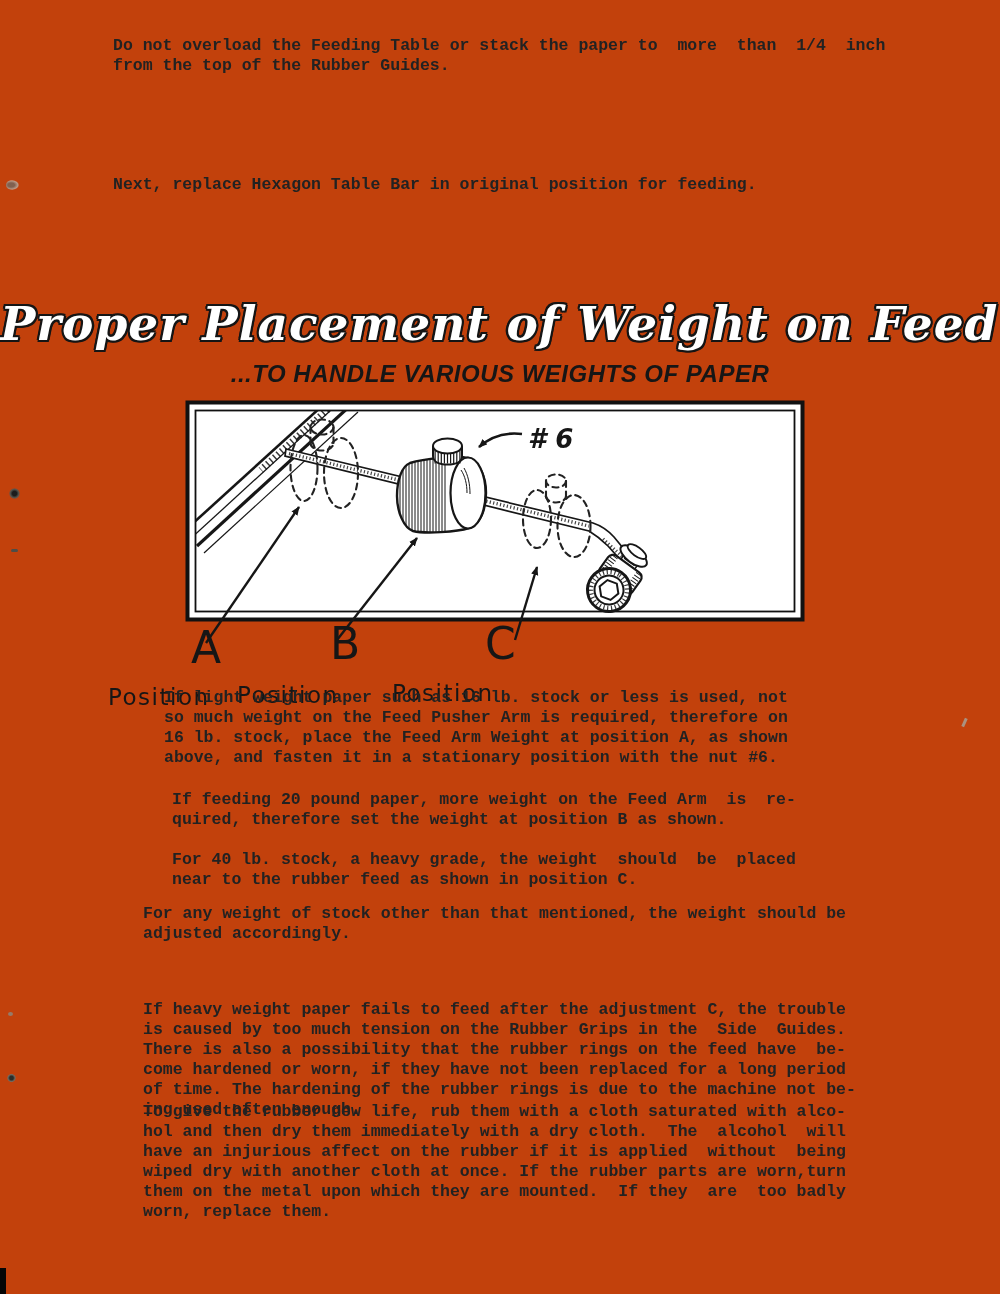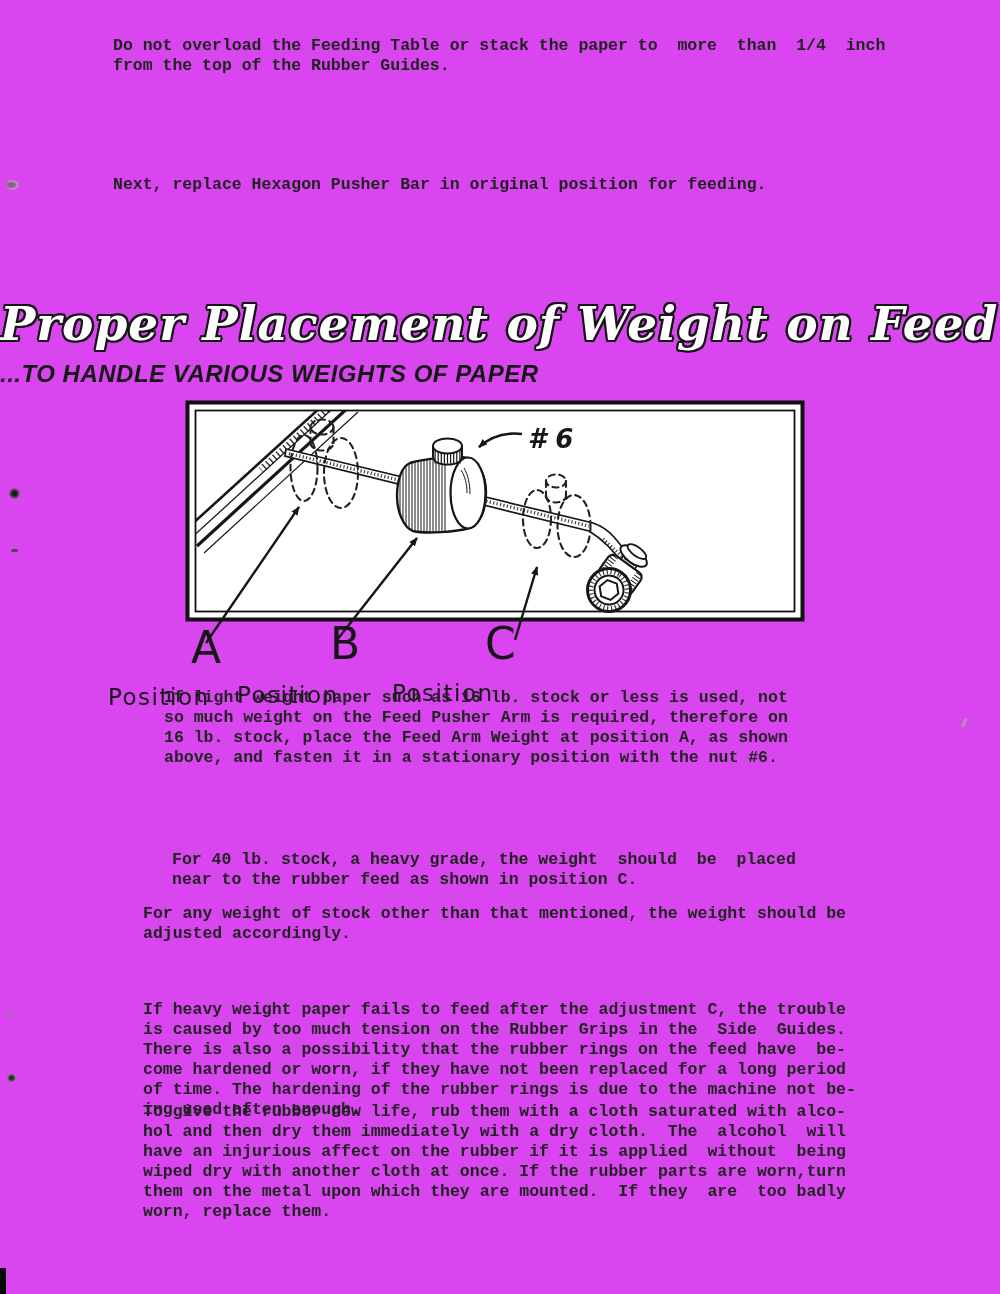--- a/index.html
+++ b/index.html
@@ -1,35 +1,35 @@
 <!DOCTYPE html>
 <html><head>
 <meta charset="utf-8">
 <style>
   html,body{margin:0;padding:0;background:#e8e8e8;}
   .page{
     position:relative;width:1000px;height:1294px;margin:0 auto;
-    background:#d946ef;overflow:hidden;
+    background:#c2410c;overflow:hidden;
     font-family:"Liberation Mono",monospace;color:#1d1d1d;
   }
   .para{
     position:absolute;white-space:pre;
     font:bold 16.5px/20px "Liberation Mono",monospace;
     color:#222;letter-spacing:0;
   }
   .heading-script{
     position:absolute;left:0;top:294px;width:1000px;text-align:center;
     font:italic bold 47px/60px "DejaVu Serif",serif;
     color:#fff;letter-spacing:1px;white-space:nowrap;
     text-shadow:-1.7px -1.7px 0 #151515,1.7px -1.7px 0 #151515,
       -1.7px 1.7px 0 #151515,1.7px 1.7px 0 #151515,
       -2.3px 0 0 #151515,2.3px 0 0 #151515,0 -2.3px 0 #151515,0 2.3px 0 #151515;
   }
   .heading-sub{
-    position:absolute;left:0;top:360px;width:1000px;text-align:left;
+    position:absolute;left:0;top:360px;width:1000px;text-align:center;
     font:italic 900 24px/28px "Liberation Sans",sans-serif;
     color:#161616;letter-spacing:.5px;
   }
   .figure-svg{position:absolute;left:185px;top:400px;}
   .pos-word{
     position:absolute;font:normal 23px/26px "DejaVu Sans",sans-serif;
     color:#161616;letter-spacing:1.5px;margin-top:44px;
   }
   .pos-letter{
     position:absolute;font:normal 44px/44px "DejaVu Sans",sans-serif;
@@ -47,21 +47,21 @@
   .cornerbar{left:0;top:1268px;width:6px;height:26px;background:#060606;}
   .slash7{left:963px;top:718px;width:3px;height:9px;background:#a5a59c;transform:rotate(24deg);opacity:.8;}
 </style>
 </head>
 <body>
 
 <div class="page">
 
   <div class="para" style="left:113px;top:36px">Do not overload the Feeding Table or stack the paper to  more  than  1/4  inch
 from the top of the Rubber Guides.</div>
-  <div class="para" style="left:113px;top:175px">Next, replace Hexagon Pusher Bar in original position for feeding.</div>
+  <div class="para" style="left:113px;top:175px">Next, replace Hexagon Table Bar in original position for feeding.</div>
 
   <div class="heading-script">Proper Placement of Weight on Feed Arm</div>
   <div class="heading-sub">...TO HANDLE VARIOUS WEIGHTS OF PAPER</div>
 
   <svg class="figure-svg" width="620" height="247" viewBox="0 0 620 247" xmlns="http://www.w3.org/2000/svg">
     <defs>
       <marker id="ah" markerWidth="10" markerHeight="9" refX="8" refY="4" orient="auto" markerUnits="userSpaceOnUse">
         <path d="M0,0.4 L9,4 L0,7.6 Z" fill="#161616"></path>
       </marker>
       <clipPath id="frameClip">
@@ -165,20 +165,22 @@
     <span class="pos-word" style="left:237px;top:638px">Position</span>
     <span class="pos-letter" style="left:330px;top:622px">B</span>
     <span class="pos-word" style="left:392px;top:636px">Position</span>
     <span class="pos-letter" style="left:485px;top:622px">C</span>
   </div>
 
   <div class="para" style="left:164px;top:688px">If light weight paper such as 16 lb. stock or less is used, not
 so much weight on the Feed Pusher Arm is required, therefore on
 16 lb. stock, place the Feed Arm Weight at position A, as shown
 above, and fasten it in a stationary position with the nut #6.</div>
+  <div class="para" style="left:172px;top:790px">If feeding 20 pound paper, more weight on the Feed Arm  is  re-
+quired, therefore set the weight at position B as shown.</div>
   <div class="para" style="left:172px;top:850px">For 40 lb. stock, a heavy grade, the weight  should  be  placed
 near to the rubber feed as shown in position C.</div>
   <div class="para" style="left:143px;top:904px">For any weight of stock other than that mentioned, the weight should be
 adjusted accordingly.</div>
   <div class="para" style="left:143px;top:1000px">If heavy weight paper fails to feed after the adjustment C, the trouble
 is caused by too much tension on the Rubber Grips in the  Side  Guides.
 There is also a possibility that the rubber rings on the feed have  be-
 come hardened or worn, if they have not been replaced for a long period
 of time. The hardening of the rubber rings is due to the machine not be-
 ing used often enough.</div>

